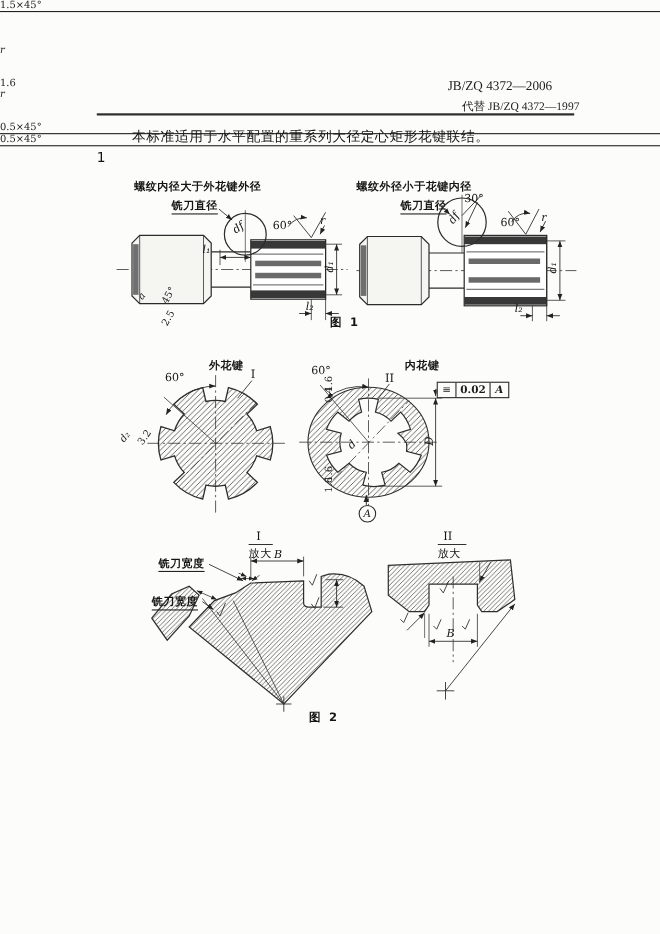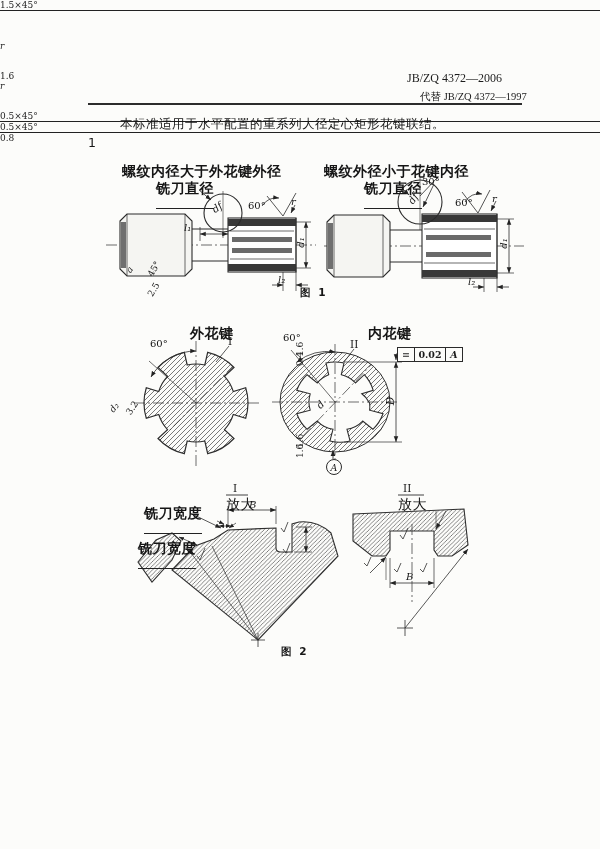--- a/index.html
+++ b/index.html
@@ -1,21 +1,21 @@
 <!DOCTYPE html>
 <html><head>
 <meta charset="utf-8">
 <style>
   html,body{margin:0;padding:0;background:#e8e8e6;}
   #page{position:relative;width:600px;height:849px;background:#fcfcfa;margin:0 auto;overflow:hidden;
         font-family:"DejaVu Sans",sans-serif;color:#1c1c1c;}
   #art{position:absolute;left:0;top:0;z-index:0;}
   .lbl,.dim,.cap,.txt{position:absolute;z-index:2;white-space:nowrap;color:#151515;}
-  .lbl{font-size:14px;font-weight:700;letter-spacing:0.5px;}
-  .uln{border-bottom:1.2px solid #222;padding-bottom:10px;}
+  .lbl{font-size:10px;font-weight:700;letter-spacing:0.5px;}
+  .uln{border-bottom:1.2px solid #222;padding-bottom:0px;}
   .dim{font:italic 10px "DejaVu Serif","Liberation Serif",serif;}
   .dim-s{font:italic 9px "DejaVu Serif","Liberation Serif",serif;}
   .rom{font-style:normal;}
   .txt{font-size:12.5px;letter-spacing:0.5px;}
   .cap{font-size:10.5px;font-weight:700;letter-spacing:2px;}
   #title{font-size:15.5px;font-weight:700;letter-spacing:1.5px;text-align:center;}
   .hdr{font-family:"Liberation Serif","DejaVu Serif",serif;}
   #rule{position:absolute;left:88px;top:103px;width:434px;height:2px;background:#2c2c2c;z-index:2;}
   #tolframe{position:absolute;left:397px;top:347px;z-index:2;display:flex;align-items:stretch;
             border:1.1px solid #2a2a2a;height:13px;background:#fcfcfa;
@@ -230,21 +230,20 @@
   <div class="dim-s rom" style="left:273px;top:524px;transform:rotate(-90deg);">0.4</div>
   <div class="dim-s rom" style="left:268px;top:541px;">1.6</div>
   <div class="dim-s" style="left:290px;top:541px;">r</div>
   <div class="dim-s" style="left:204px;top:586px;transform:rotate(50deg);">d₁</div>
   <div class="dim-s" style="left:190px;top:598px;transform:rotate(50deg);">d₂</div>
 
   <div class="dim rom" style="left:403px;top:482px;font-size:10.5px;">II</div>
   <div class="lbl" style="left:398px;top:496px;font-weight:400;">放大</div>
   <div class="dim-s rom" style="left:441px;top:502px;border-bottom:1px solid #222;">0.5×45°</div>
   <div class="dim-s rom" style="left:339px;top:569px;border-bottom:1px solid #222;">0.5×45°</div>
-  <div class="dim-s rom" style="left:392px;top:537px;">0.8</div>
   <div class="dim-s rom" style="left:389px;top:551px;transform:rotate(-90deg);">1.6</div>
   <div class="dim-s rom" style="left:415px;top:551px;transform:rotate(-90deg);">1.6</div>
   <div class="dim-s rom" style="left:358px;top:548px;transform:rotate(-55deg);">3.2</div>
   <div class="dim" style="left:406px;top:571px;">B</div>
   <div class="dim-s" style="left:423px;top:581px;transform:rotate(-51deg);">d₂</div>
   <div class="cap" style="left:281px;top:645px;">图 2</div>
 
 </div>
 
 </body></html>

